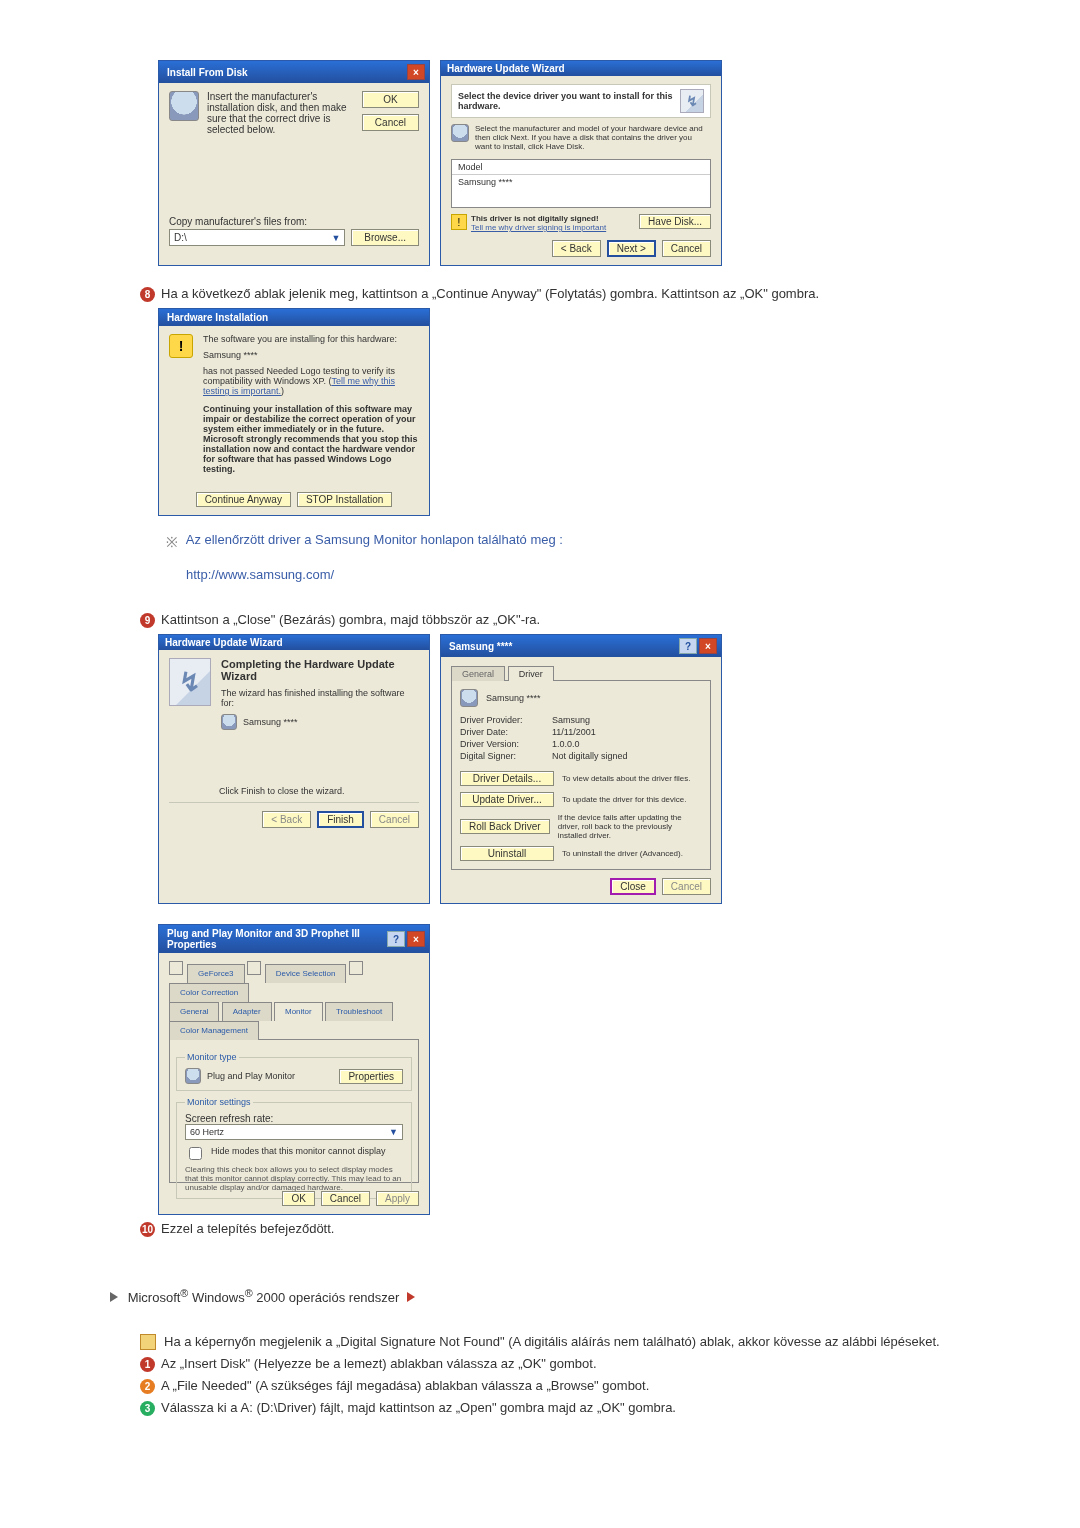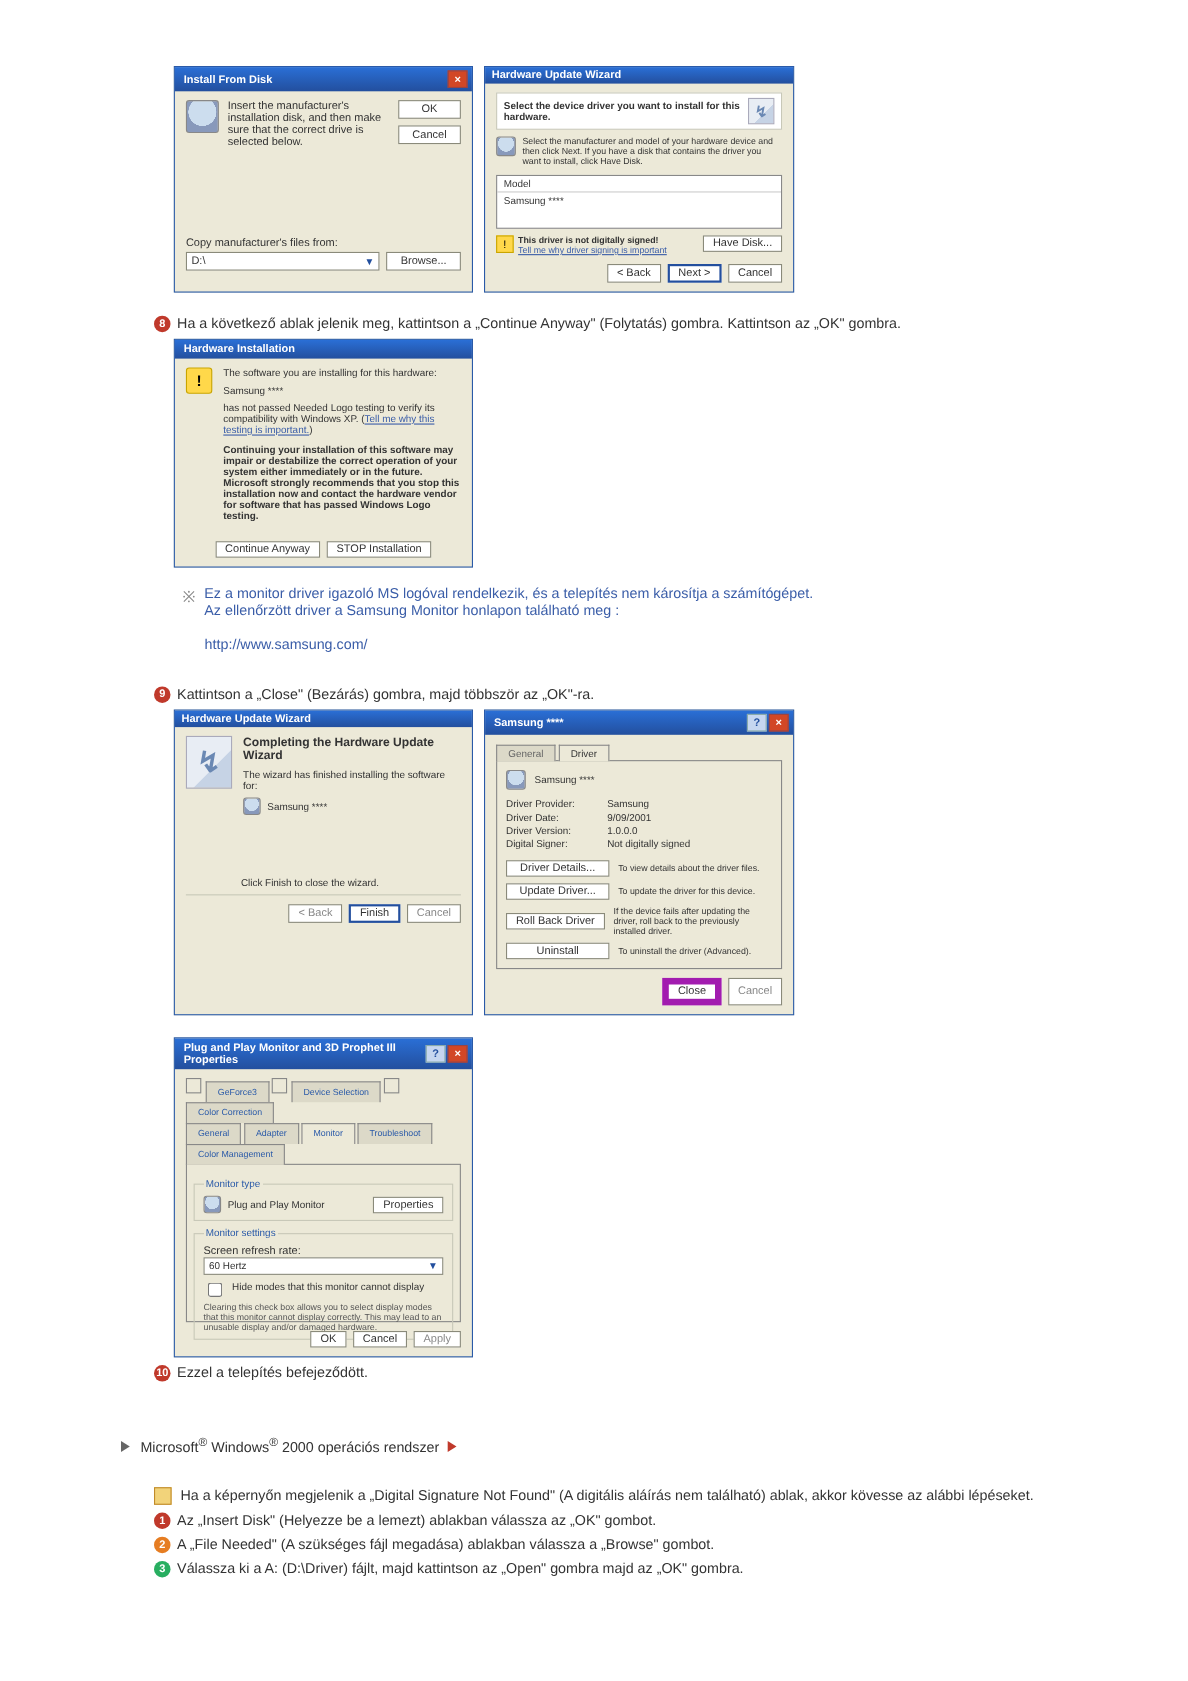--- a/index.html
+++ b/index.html
@@ -54,21 +54,21 @@
   }
   .tb-buttons{display:flex;gap:2px;}
   .tb-btn{
     width:16px;height:14px;background:#d24726;color:#fff;
     display:inline-flex;align-items:center;justify-content:center;
     font-size:10px;font-weight:bold;border:1px solid #944;
   }
   .tb-btn.help{background:#c6d6f0;color:#234f9e;border-color:#8aa;}
   .winbody{padding:8px 10px;}
   .btn{
-    background:#ffffff;border:1px solid #8a8a7a;
+    background:#fef9c3;border:1px solid #8a8a7a;
     padding:2px 12px;font-size:10px;
     box-shadow:inset 1px 1px #fff;
     white-space:nowrap;
     display:inline-flex;align-items:center;justify-content:center;
   }
   .btn.small{padding:1px 8px;}
   .input-box{
     background:#fff;border:1px solid #8a8a7a;padding:2px 4px;
     display:flex;align-items:center;justify-content:space-between;
   }
@@ -221,21 +221,20 @@
         <div class="btn small">Continue Anyway</div>
         <div class="btn small">STOP Installation</div>
       </div>
     </div>
   </div>
 
   <div class="note-block">
     <div style="display:flex;gap:8px;">
       <span class="note-star">※</span>
       <div>
-        <div class="note-text">Ez a monitor driver igazoló MS logóval rendelkezik, és a telepítés nem károsítja a számítógépet.</div>
         <div class="note-text">Az ellenőrzött driver a Samsung Monitor honlapon található meg :</div>
       </div>
     </div>
     <div style="margin-top:16px;margin-left:20px;">
       <span class="link">http://www.samsung.com/</span>
     </div>
   </div>
 
   <div class="bullet-line" style="margin-top:30px;">
     <span class="num-bullet nb-red">9</span>
@@ -286,21 +285,21 @@
           <div style="display:flex;gap:8px;align-items:center;margin-bottom:8px;">
             <div class="floppy-icon" style="width:16px;height:16px;"></div>
             <div style="font-size:9px;">Samsung ****</div>
           </div>
           <div class="prop-row">
               <span class="prop-label">Driver Provider:</span>
               <span>Samsung</span>
             </div>
           <div class="prop-row">
               <span class="prop-label">Driver Date:</span>
-              <span>9/09/2001</span>
+              <span>11/11/2001</span>
             </div>
           <div class="prop-row">
               <span class="prop-label">Driver Version:</span>
               <span>1.0.0.0</span>
             </div>
           <div class="prop-row">
               <span class="prop-label">Digital Signer:</span>
               <span>Not digitally signed</span>
             </div>
           <div style="display:flex;gap:8px;margin-top:10px;align-items:center;">
@@ -314,21 +313,21 @@
           <div style="display:flex;gap:8px;margin-top:6px;align-items:center;">
               <div class="btn small" style="width:76px;">Roll Back Driver</div>
               <div style="font-size:8px;">If the device fails after updating the driver, roll back to the previously installed driver.</div>
             </div>
           <div style="display:flex;gap:8px;margin-top:6px;align-items:center;">
               <div class="btn small" style="width:76px;">Uninstall</div>
               <div style="font-size:8px;">To uninstall the driver (Advanced).</div>
             </div>
         </div>
         <div class="footer-btns">
-          <div class="btn small" style="border:6px solid #a21caf;">Close</div>
+          <div class="btn small" style="border:2px solid #a21caf;">Close</div>
           <div class="btn small grey">Cancel</div>
         </div>
       </div>
     </div>
   </div>
 
   <div class="winbox" style="width:270px;margin-left:18px;margin-top:14px;">
     <div class="titlebar">
       <span>Plug and Play Monitor and 3D Prophet III Properties</span>
       <div class="tb-buttons">

